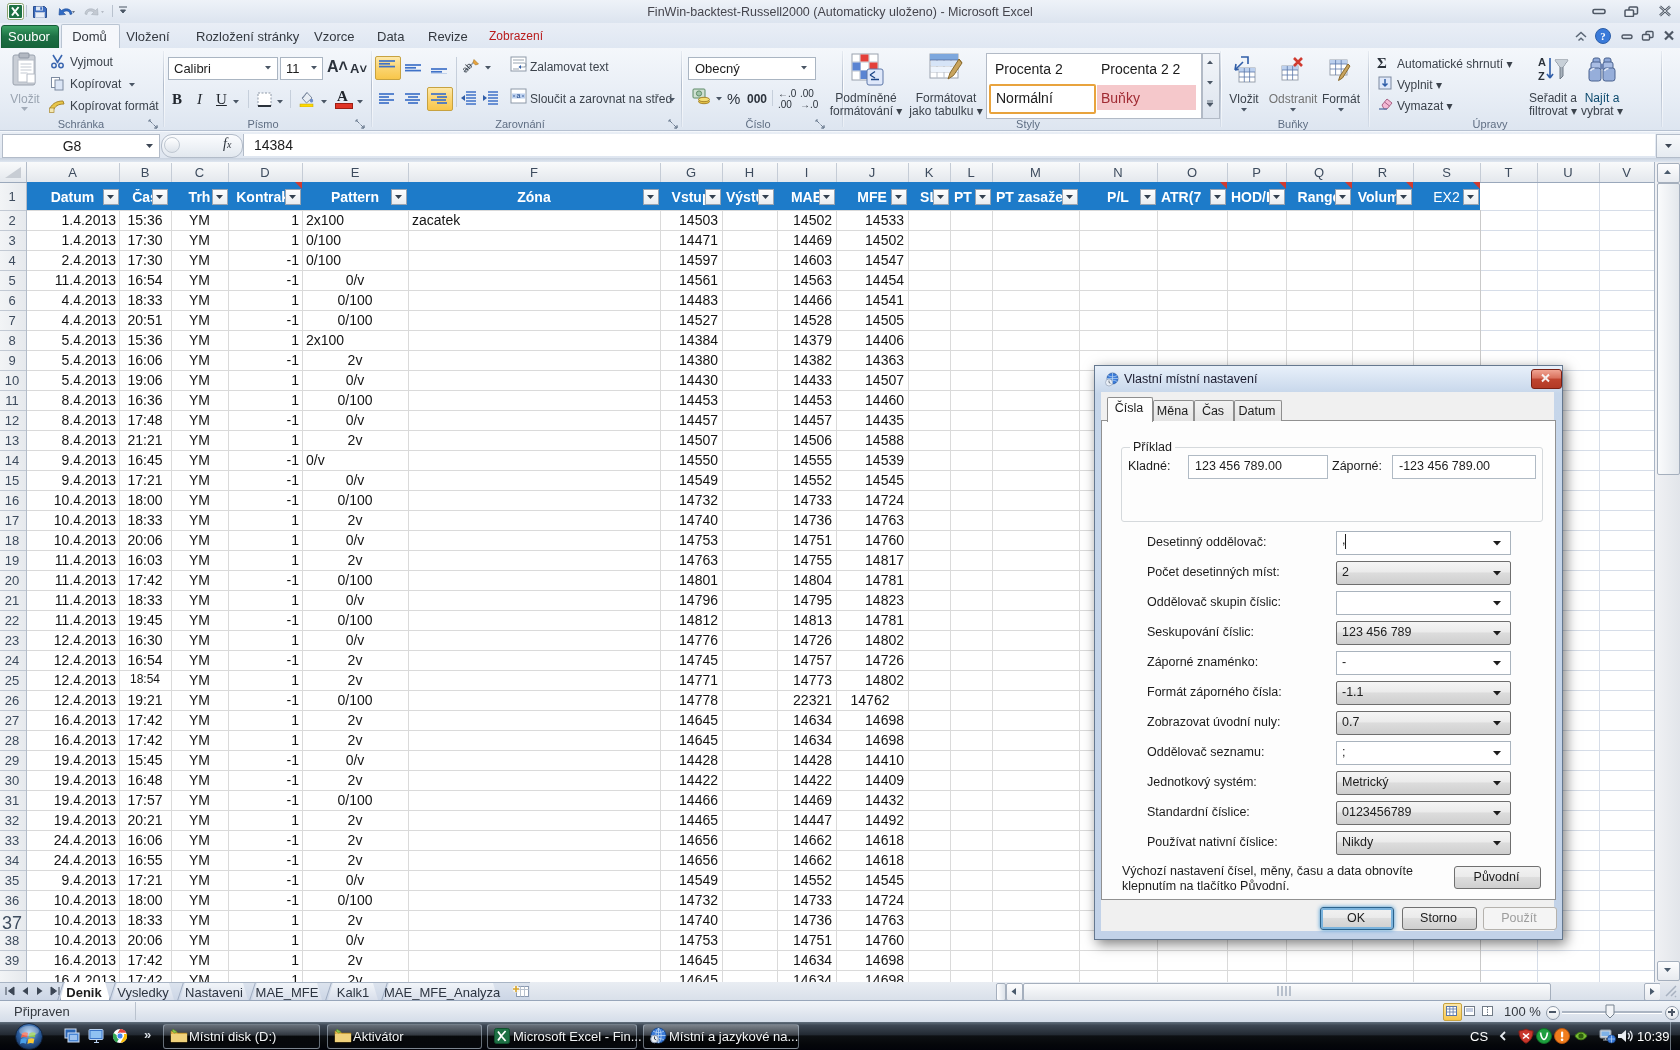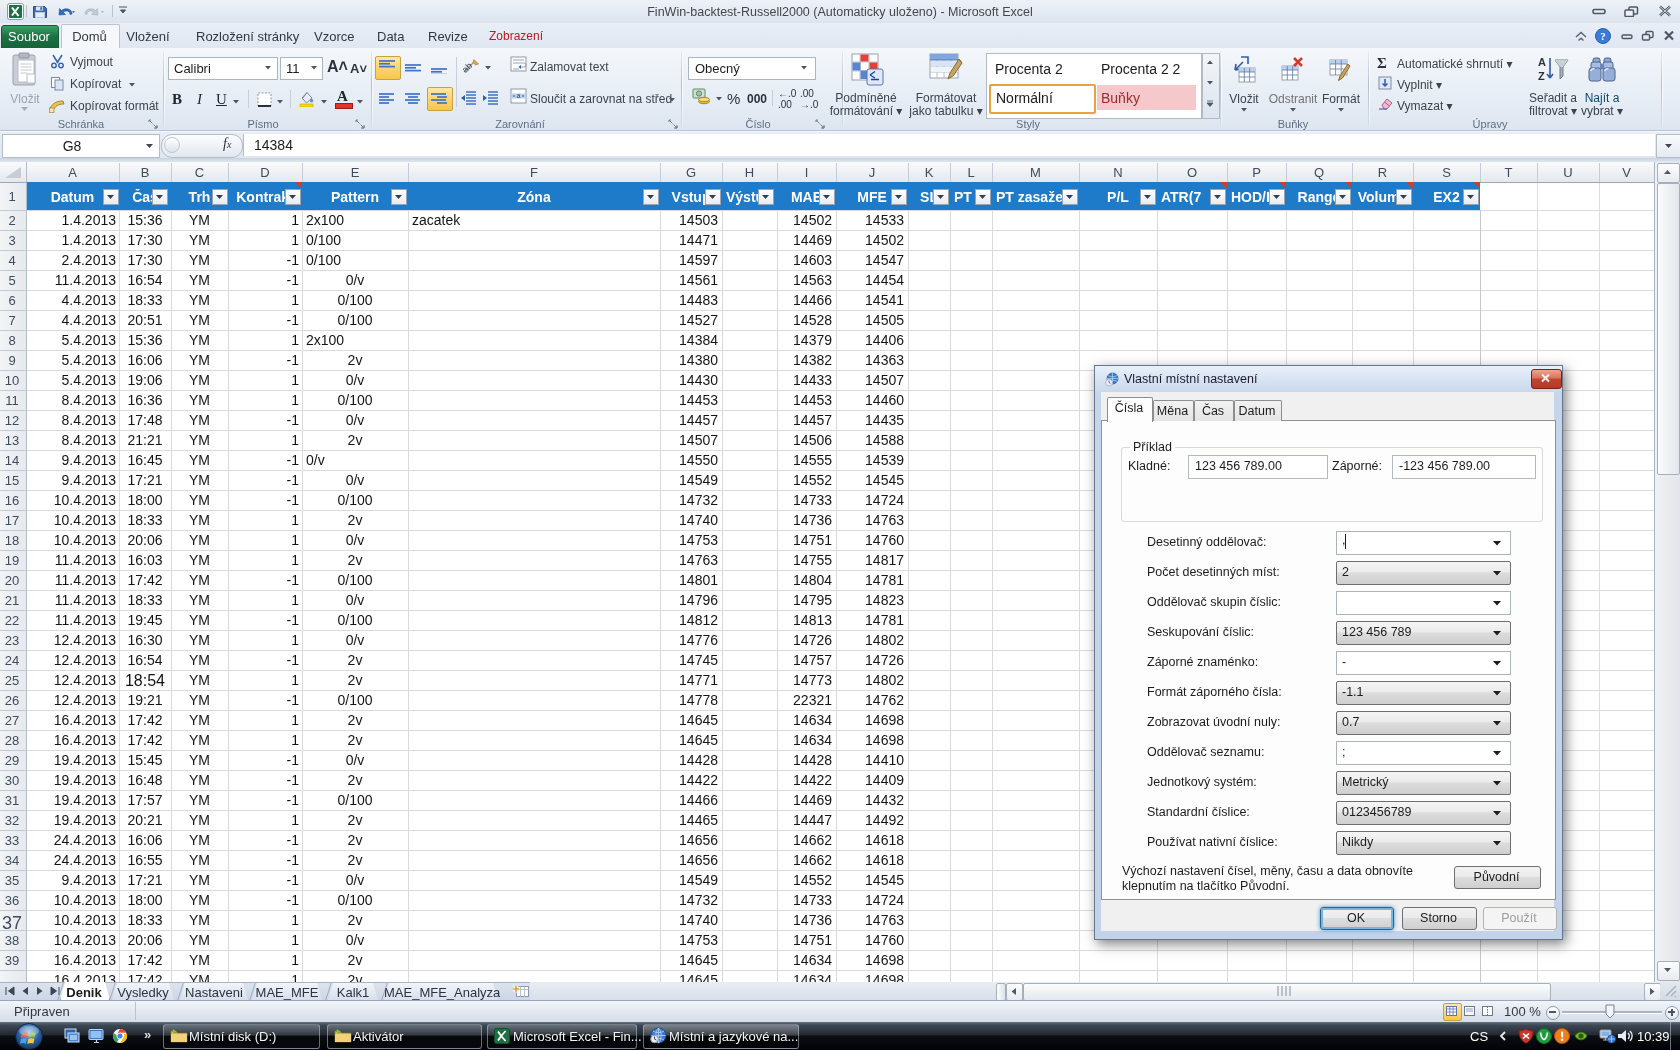--- a/index.html
+++ b/index.html
@@ -610,21 +610,21 @@
     <path d="M7 0 v7 l-7 -7 z" fill="#d03b30"></path>
   </svg>
 <div class="tx" style="left:1352px;top:189px;width:61px;text-align:center;font-size:14px;font-weight:bold;color:#fff;overflow:hidden">Volume</div>
 <div class="a" style="left:1396px;top:189px;width:14px;height:14px;background:linear-gradient(#fefefe,#e8ecf0);border:1px solid #98a4b2"></div>
 <svg class="a" style="left:1399px;top:194px" width="9" height="6" viewBox="0 0 9 6">
     <path d="M1 1 h7 l-3.5 4 z" fill="#33404f"></path>
   </svg>
 <svg class="a" style="left:1406px;top:182px" width="7" height="7" viewBox="0 0 7 7">
     <path d="M7 0 v7 l-7 -7 z" fill="#d03b30"></path>
   </svg>
-<div class="tx" style="left:1413px;top:189px;width:67px;text-align:center;font-size:14px;font-weight:bold;color:#fff;overflow:hidden">EX2</div>
+<div class="tx" style="left:1413px;top:189px;width:67px;text-align:center;font-size:14px;font-weight:normal;color:#fff;overflow:hidden">EX2</div>
 <div class="a" style="left:1463px;top:189px;width:14px;height:14px;background:linear-gradient(#fefefe,#e8ecf0);border:1px solid #98a4b2"></div>
 <svg class="a" style="left:1466px;top:194px" width="9" height="6" viewBox="0 0 9 6">
     <path d="M1 1 h7 l-3.5 4 z" fill="#33404f"></path>
   </svg>
 <svg class="a" style="left:1473px;top:182px" width="7" height="7" viewBox="0 0 7 7">
     <path d="M7 0 v7 l-7 -7 z" fill="#d03b30"></path>
   </svg>
 <div class="a" style="left:119px;top:210px;width:1px;height:772px;background:#dadada"></div>
 <div class="a" style="left:171px;top:210px;width:1px;height:772px;background:#dadada"></div>
 <div class="a" style="left:228px;top:210px;width:1px;height:772px;background:#dadada"></div>
@@ -905,35 +905,35 @@
 <div class="tx" style="left:836px;top:632px;width:68px;text-align:right;font-size:14px;color:#141414">14802</div>
 <div class="tx" style="left:26px;top:652px;width:90px;text-align:right;font-size:14px;color:#141414">12.4.2013</div>
 <div class="tx" style="left:119px;top:652px;width:52px;text-align:center;font-size:14px;color:#141414">16:54</div>
 <div class="tx" style="left:171px;top:652px;width:57px;text-align:center;font-size:14px;color:#141414">YM</div>
 <div class="tx" style="left:228px;top:652px;width:71px;text-align:right;font-size:14px;color:#141414">-1</div>
 <div class="tx" style="left:302px;top:652px;width:106px;text-align:center;font-size:14px;color:#141414">2v</div>
 <div class="tx" style="left:660px;top:652px;width:58px;text-align:right;font-size:14px;color:#141414">14745</div>
 <div class="tx" style="left:777px;top:652px;width:55px;text-align:right;font-size:14px;color:#141414">14757</div>
 <div class="tx" style="left:836px;top:652px;width:68px;text-align:right;font-size:14px;color:#141414">14726</div>
 <div class="tx" style="left:26px;top:672px;width:90px;text-align:right;font-size:14px;color:#141414">12.4.2013</div>
-<div class="tx" style="left:119px;top:672px;width:52px;text-align:center;font-size:16px;color:#141414">18:54</div>
+<div class="tx" style="left:119px;top:672px;width:52px;text-align:center;font-size:12px;color:#141414">18:54</div>
 <div class="tx" style="left:171px;top:672px;width:57px;text-align:center;font-size:14px;color:#141414">YM</div>
 <div class="tx" style="left:228px;top:672px;width:71px;text-align:right;font-size:14px;color:#141414">1</div>
 <div class="tx" style="left:302px;top:672px;width:106px;text-align:center;font-size:14px;color:#141414">2v</div>
 <div class="tx" style="left:660px;top:672px;width:58px;text-align:right;font-size:14px;color:#141414">14771</div>
 <div class="tx" style="left:777px;top:672px;width:55px;text-align:right;font-size:14px;color:#141414">14773</div>
 <div class="tx" style="left:836px;top:672px;width:68px;text-align:right;font-size:14px;color:#141414">14802</div>
 <div class="tx" style="left:26px;top:692px;width:90px;text-align:right;font-size:14px;color:#141414">12.4.2013</div>
 <div class="tx" style="left:119px;top:692px;width:52px;text-align:center;font-size:14px;color:#141414">19:21</div>
 <div class="tx" style="left:171px;top:692px;width:57px;text-align:center;font-size:14px;color:#141414">YM</div>
 <div class="tx" style="left:228px;top:692px;width:71px;text-align:right;font-size:14px;color:#141414">-1</div>
 <div class="tx" style="left:302px;top:692px;width:106px;text-align:center;font-size:14px;color:#141414">0/100</div>
 <div class="tx" style="left:660px;top:692px;width:58px;text-align:right;font-size:14px;color:#141414">14778</div>
 <div class="tx" style="left:777px;top:692px;width:55px;text-align:right;font-size:14px;color:#141414">22321</div>
-<div class="tx" style="left:836px;top:692px;width:68px;text-align:right;font-size:14px;color:#141414">14762</div>
+<div class="tx" style="left:836px;top:692px;width:68px;text-align:center;font-size:14px;color:#141414">14762</div>
 <div class="tx" style="left:26px;top:712px;width:90px;text-align:right;font-size:14px;color:#141414">16.4.2013</div>
 <div class="tx" style="left:119px;top:712px;width:52px;text-align:center;font-size:14px;color:#141414">17:42</div>
 <div class="tx" style="left:171px;top:712px;width:57px;text-align:center;font-size:14px;color:#141414">YM</div>
 <div class="tx" style="left:228px;top:712px;width:71px;text-align:right;font-size:14px;color:#141414">1</div>
 <div class="tx" style="left:302px;top:712px;width:106px;text-align:center;font-size:14px;color:#141414">2v</div>
 <div class="tx" style="left:660px;top:712px;width:58px;text-align:right;font-size:14px;color:#141414">14645</div>
 <div class="tx" style="left:777px;top:712px;width:55px;text-align:right;font-size:14px;color:#141414">14634</div>
 <div class="tx" style="left:836px;top:712px;width:68px;text-align:right;font-size:14px;color:#141414">14698</div>
 <div class="tx" style="left:26px;top:732px;width:90px;text-align:right;font-size:14px;color:#141414">16.4.2013</div>
 <div class="tx" style="left:119px;top:732px;width:52px;text-align:center;font-size:14px;color:#141414">17:42</div>

